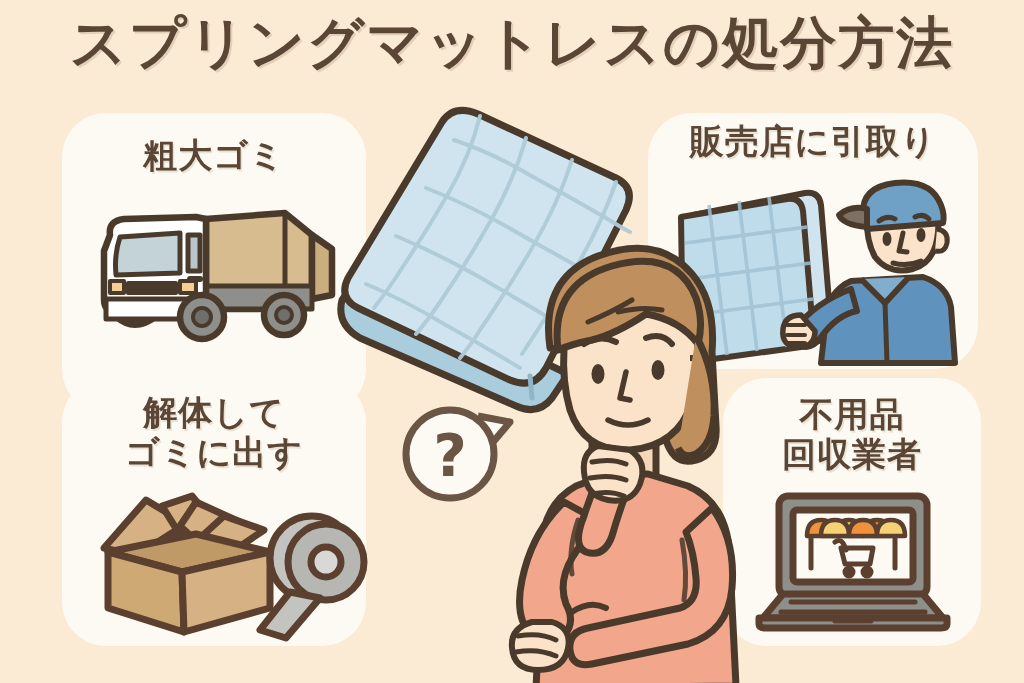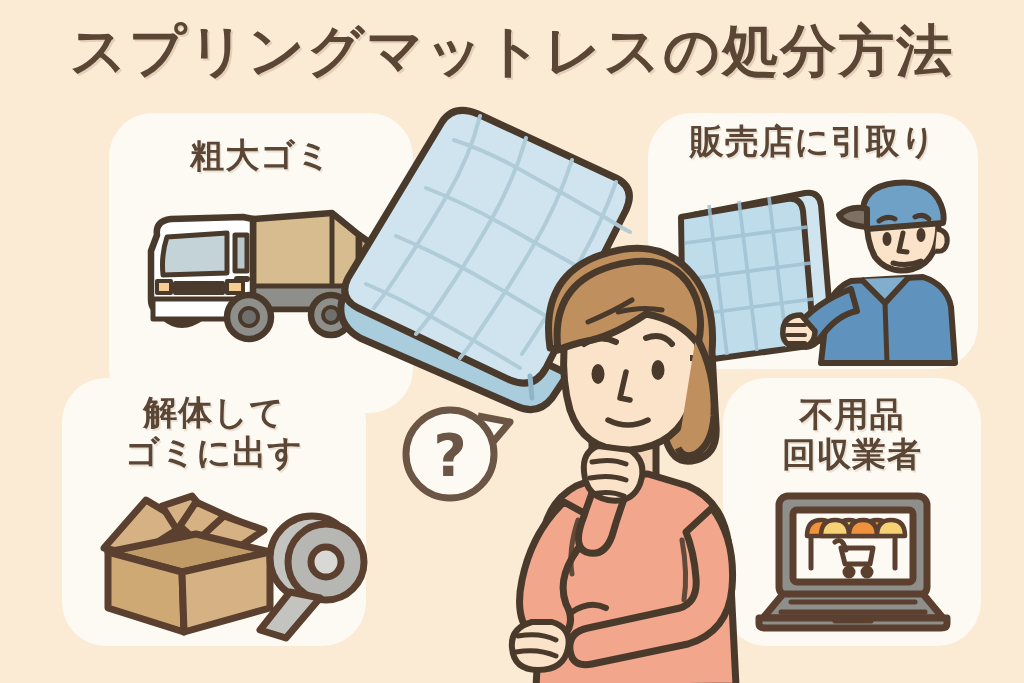--- a/index.html
+++ b/index.html
@@ -9,28 +9,28 @@
     font-family:"Liberation Sans","DejaVu Sans",sans-serif;
   }
   #stage{position:relative;width:1024px;height:683px;background:#fbead4;}
 
   
   .card{
     position:absolute;
     background:#fdfaf3;
     border-radius:44px;
   }
-  #card-tl{left:62px;top:113px;width:304px;height:300px;margin-left:47px;}
+  #card-tl{left:62px;top:113px;width:304px;height:300px;}
   #card-tr{left:648px;top:113px;width:330px;height:256px;}
   #card-bl{left:62px;top:378px;width:304px;height:268px;}
   #card-br{left:723px;top:378px;width:258px;height:268px;}
 
   
   .title{
-    position:absolute;left:0;top:14px;width:1024px;
+    position:absolute;left:0;top:6px;width:1024px;
     text-align:center;
     font-size:56px;font-weight:700;letter-spacing:2px;
     color:#5b4636;
     text-shadow:2px 2px 0 rgba(170,140,110,.28);
     font-family:"DejaVu Sans","Liberation Sans",sans-serif;
   }
   .card-label{
     position:absolute;width:100%;text-align:center;
     font-size:34px;font-weight:700;line-height:1.18;
     color:#5b4636;letter-spacing:1px;

